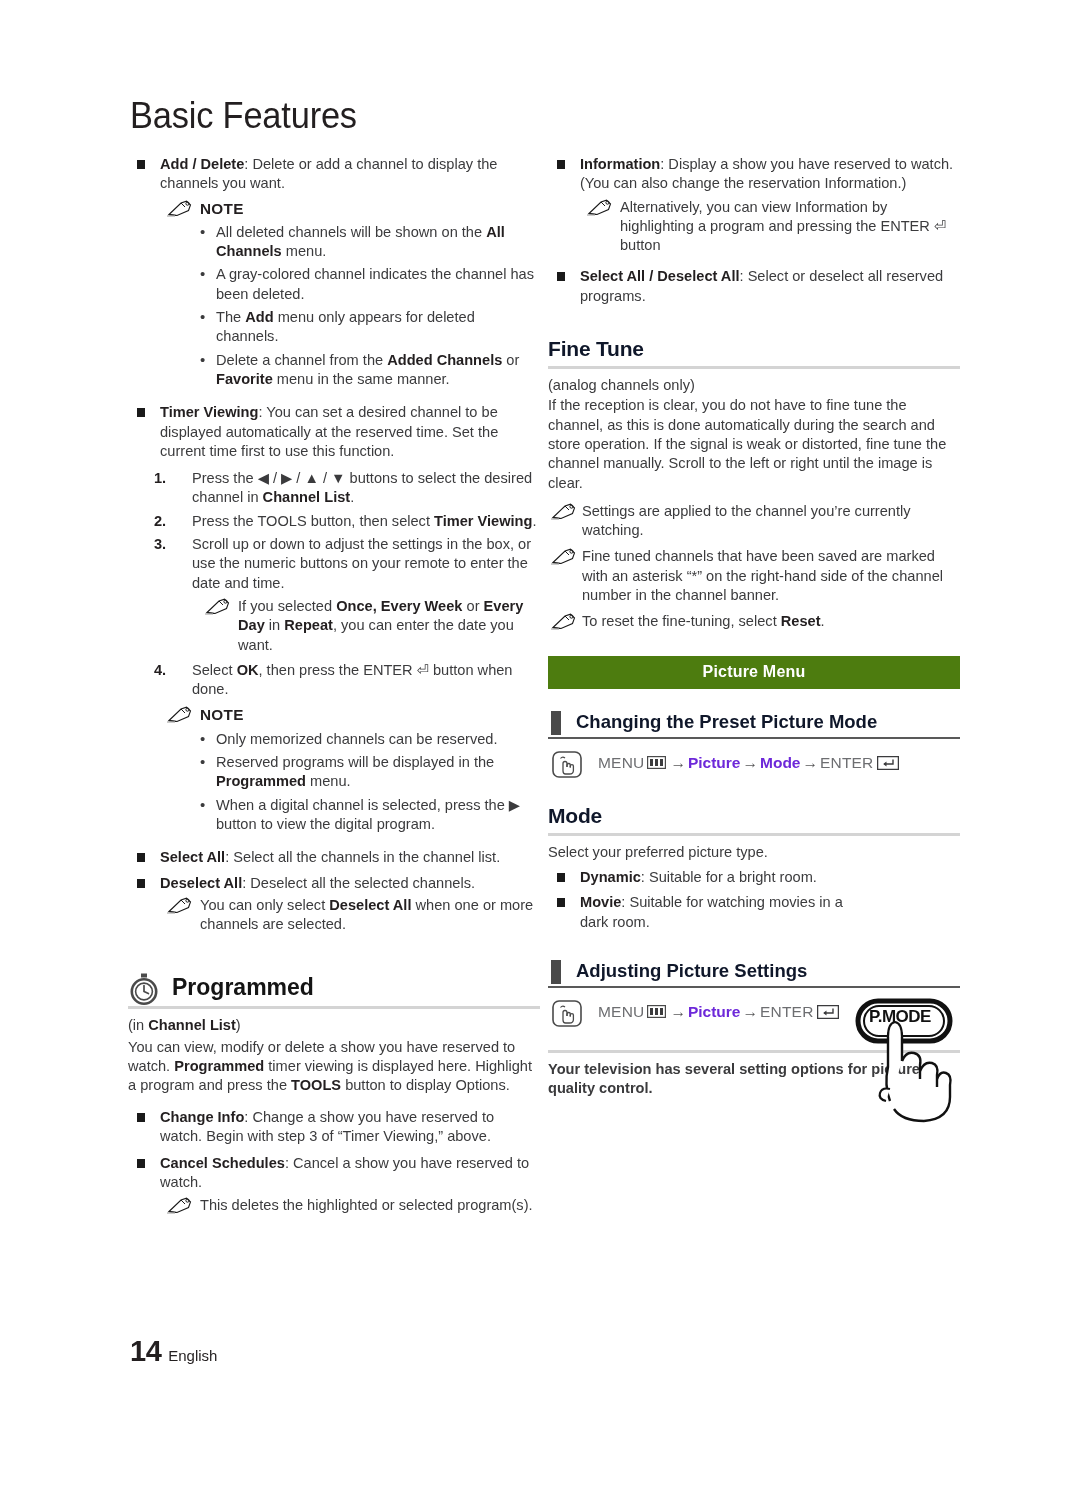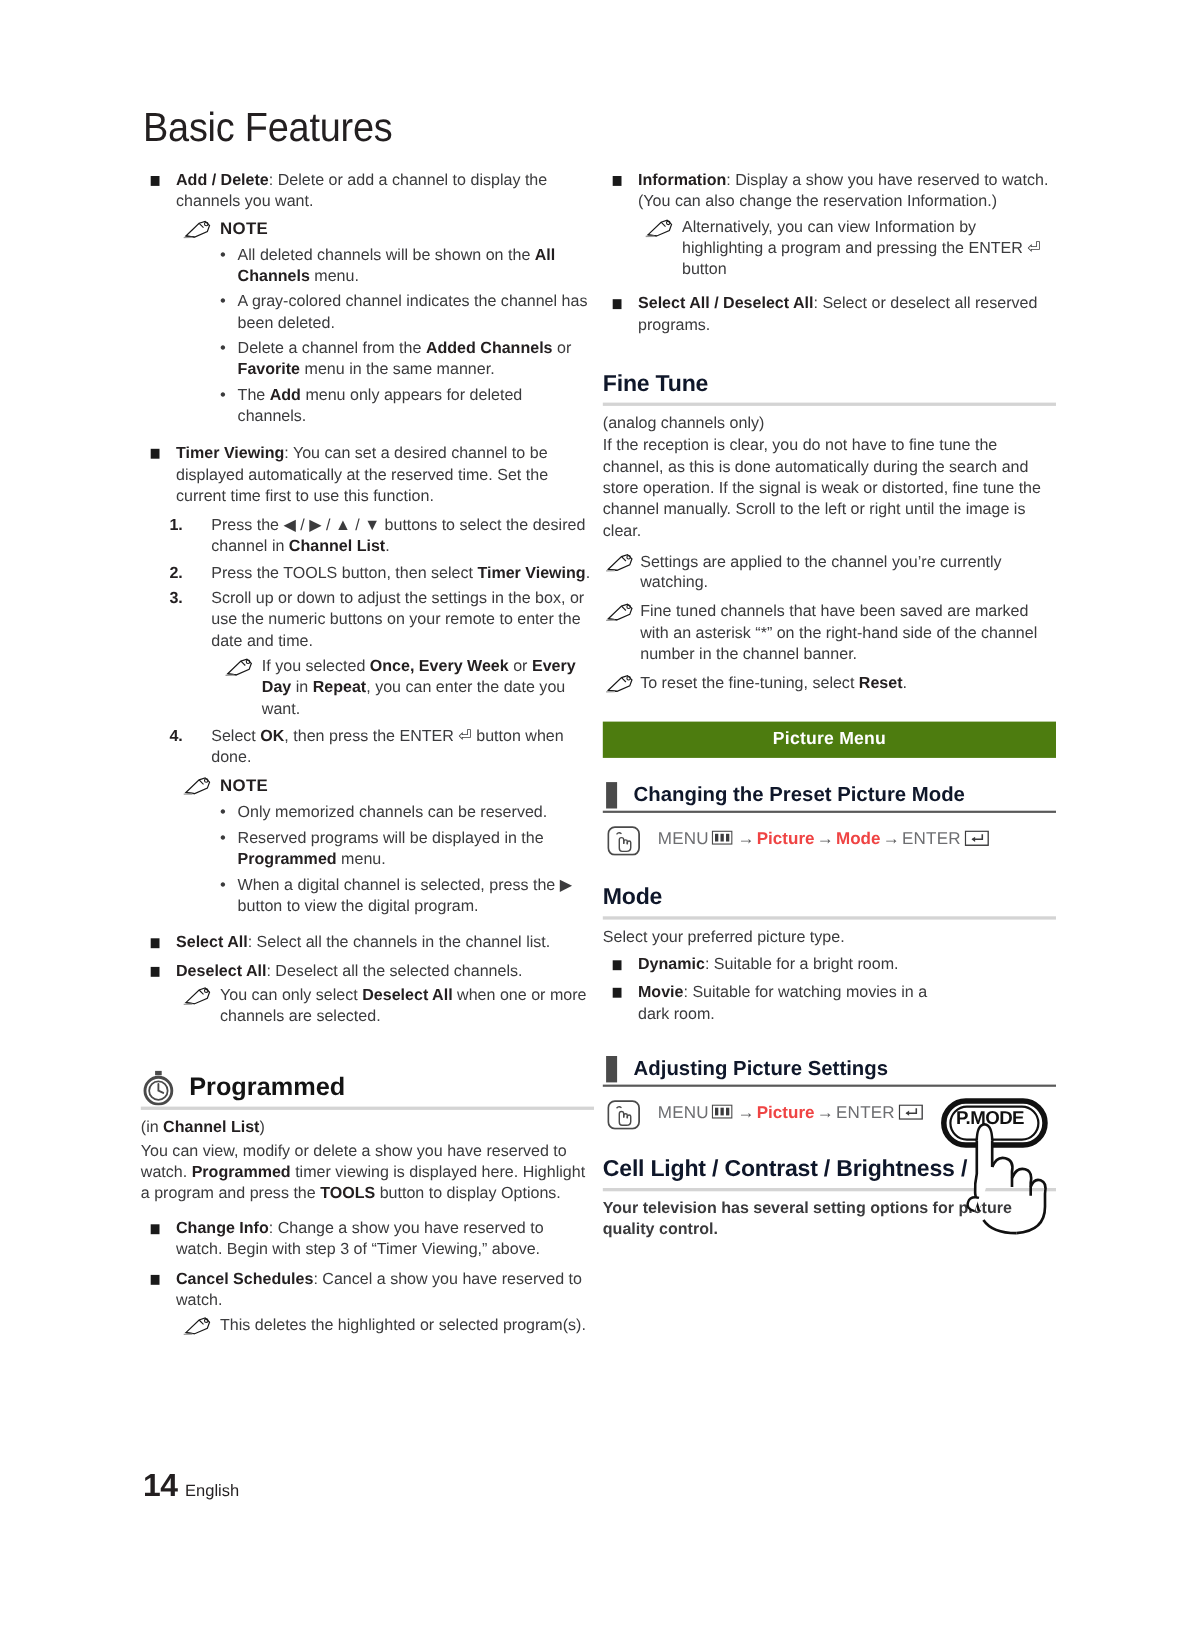--- a/index.html
+++ b/index.html
@@ -201,21 +201,21 @@
     line-height: 28px;
     color: #58585a;
     min-height: 30px;
   }
   .menu-path .hand-ico {
     position: absolute;
     left: 4px; top: 2px;
     width: 30px; height: 27px;
   }
   .menu-path .mword { color: #6d6e71; font-weight: 400; letter-spacing: .2px; }
-  .menu-path .pword { color: #ef4444; font-weight: 700; }
+  .menu-path .pword { color: #6d28d9; font-weight: 700; }
   .menu-path .arrow { color: #58585a; padding: 0 2px; }
   .ic-menu {
     display: inline-block;
     vertical-align: -1px;
     width: 19px; height: 13px;
     margin: 0 2px 0 3px;
     position: relative;
   }
   .ic-enter {
     display: inline-block;
@@ -269,22 +269,22 @@
         <path d="M3 14.5 L11 15.5" stroke="#1a1a1a" stroke-width="1"></path>
         <circle cx="21.5" cy="3.6" r="1.6" fill="none" stroke="#1a1a1a" stroke-width="1"></circle>
         <path d="M1 16 L9 15.8" stroke="#9a9a9a" stroke-width="1.2"></path>
       </svg>
       <span class="note-title">NOTE</span>
     </div>
 
     <div class="dot-list">
       <div class="dot-item"><span>All deleted channels will be shown on the </span><span class="b">All Channels</span><span> menu.</span></div>
       <div class="dot-item"><span>A gray-colored channel indicates the channel has been deleted.</span></div>
+      <div class="dot-item"><span>The </span><span class="b">Add</span><span> menu only appears for deleted channels.</span></div>
       <div class="dot-item"><span>Delete a channel from the </span><span class="b">Added Channels</span><span> or </span><span class="b">Favorite</span><span> menu in the same manner.</span></div>
-      <div class="dot-item"><span>The </span><span class="b">Add</span><span> menu only appears for deleted channels.</span></div>
     </div>
 
     <div class="sq-item" style="margin-top:14px;">
       <span class="b">Timer Viewing</span><span>: You can set a desired channel to be displayed automatically at the reserved time. Set the current time first to use this function.</span>
     </div>
 
     <div style="margin-top:8px;">
       <div class="num-item">
         <span class="num">1.</span><span>Press the ◀ / ▶ / ▲ / ▼ buttons to select the desired channel in </span><span class="b">Channel List</span><span>.</span>
       </div>
@@ -534,21 +534,20 @@
             <rect x="8" y="3" width="3" height="7" fill="#3b3b3d"></rect>
             <rect x="13" y="3" width="3" height="7" fill="#3b3b3d"></rect>
           </svg></span><span class="arrow">→</span><span class="pword">Picture</span><span class="arrow">→</span><span class="mword">ENTER</span><span class="ic-enter"><svg viewBox="0 0 22 14" width="22" height="14">
             <rect x="0.6" y="0.6" width="20.8" height="12.8" fill="none" stroke="#3b3b3d" stroke-width="1.3"></rect>
             <path d="M16 3.5 L16 8 L7 8" fill="none" stroke="#3b3b3d" stroke-width="1.4"></path>
             <path d="M9.5 5.6 L6.2 8 L9.5 10.4 Z" fill="#3b3b3d"></path>
           </svg></span>
     </div>
 
     <div style="margin-top:22px;">
-      <div class="h-big">Cell Light / Contrast / Brightness /</div>
       <div class="h-rule"></div>
     </div>
 
     <div class="para" style="margin-top:2px;font-weight:bold;">Your television has several setting options for picture quality control.</div>
 
   </div>
 
   <div class="footer">
     <span class="pnum">14</span><span class="lang">English</span>
   </div>

